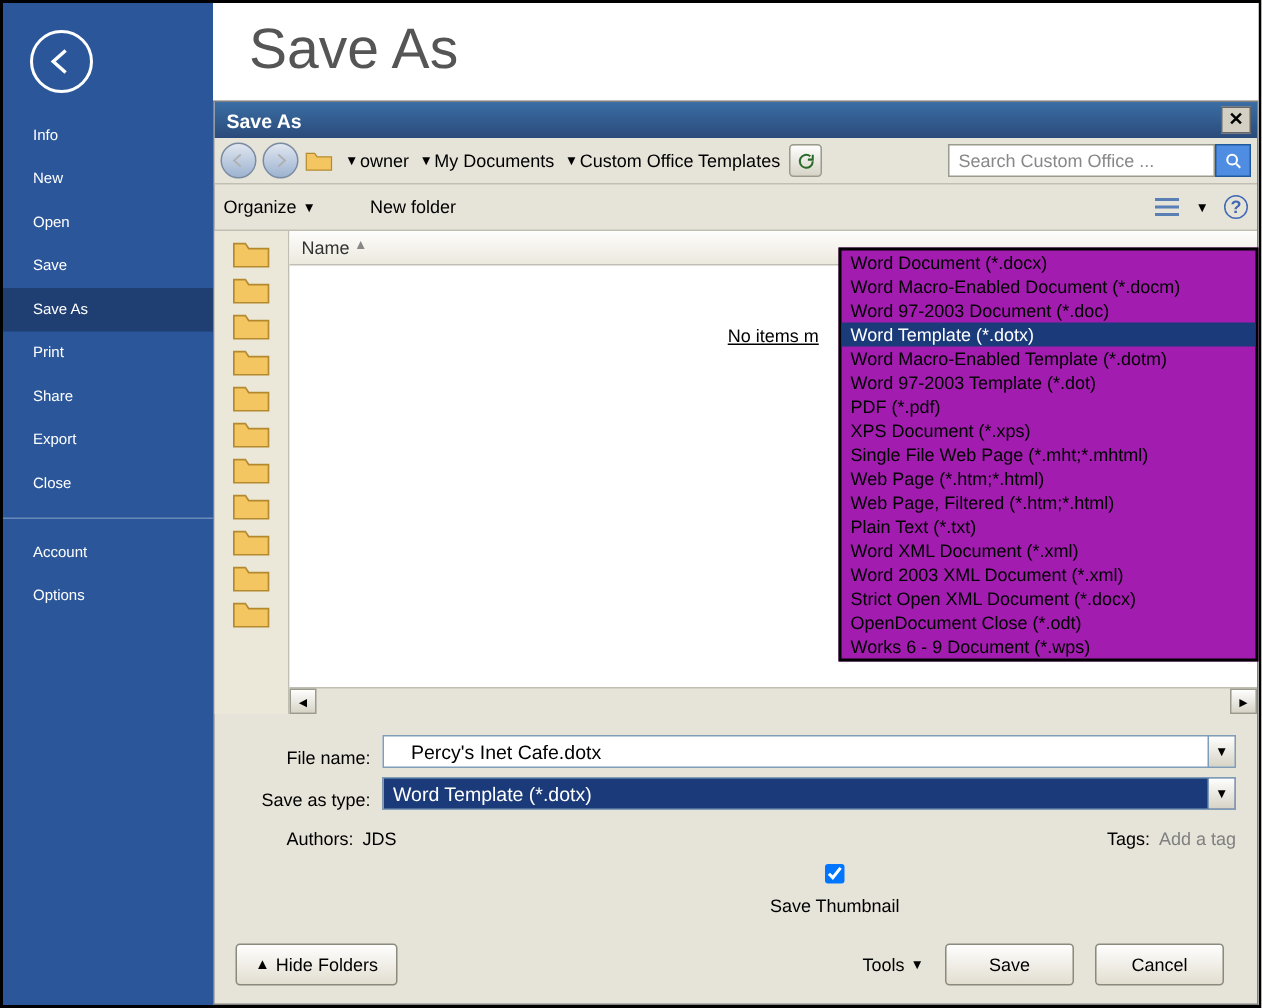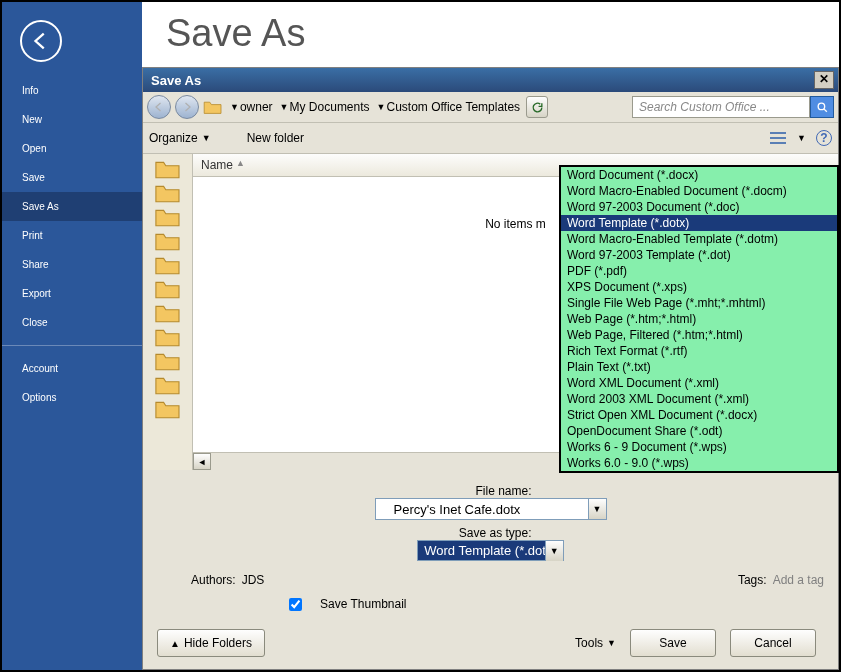--- a/index.html
+++ b/index.html
@@ -19,56 +19,56 @@
 .nav-strip { display: flex; align-items: center; background: #e6e3d8; padding: 3px 4px; gap: 4px; border-bottom: 1px solid #c1bfb3; }
 .circ { width: 24px; height: 24px; border-radius: 50%; background: linear-gradient(#dfe6f0,#9db3d0); border: 1px solid #7a8aa0; display: flex; align-items: center; justify-content: center; cursor: pointer; }
 .circ svg { width: 12px; height: 12px; stroke: #4a5a75; fill: none; stroke-width: 2.5; }
 .circ.disabled svg { stroke: #b0b0b0; }
 .folder-ico { width: 20px; height: 16px; display: inline-block; }
 .breadcrumb { display: flex; align-items: center; font-size: 12px; gap: 2px; }
 .bc-item { display: flex; align-items: center; padding: 1px 2px; cursor: pointer; }
 .bc-caret { font-size: 9px; margin: 0 1px; }
 .refresh { width: 22px; height: 22px; border: 1px solid #9a9a8d; background: linear-gradient(#fefefe,#d7d4c6); border-radius: 3px; display: flex; align-items: center; justify-content: center; cursor: pointer; }
 .search-wrap { margin-left: auto; display: flex; }
-.search-box { width: 178px; height: 22px; border: 1px solid #9a9a8d; font-size: 12px; padding: 0 6px; background: #fff; color: #888; font-style: italic; }
+.search-box { width: 178px; height: 22px; border: 1px solid #9a9a8d; font-size: 12px; padding: 0 6px; background: #fff; color: #888; }
 .search-btn { width: 24px; height: 22px; background: #4f8de2; border: 1px solid #215a9c; display: flex; align-items: center; justify-content: center; cursor: pointer; }
 .toolbar { display: flex; align-items: center; padding: 6px 6px; font-size: 12px; gap: 36px; border-bottom: 1px solid #c1bfb3; }
 .tb-item { cursor: pointer; display: flex; align-items: center; gap: 4px; }
 .tb-right { margin-left: auto; display: flex; align-items: center; gap: 10px; }
 .view-ico, .help-ico { width: 18px; height: 18px; display: flex; align-items: center; justify-content: center; border: 1px solid transparent; cursor: pointer; }
 .help-ico { border: 1px solid #4169b5; border-radius: 50%; color: #4169b5; font-size: 12px; font-weight: bold; width: 16px; height: 16px; }
 .body-area { flex: 1; display: flex; min-height: 0; position: relative; background: #e6e3d8; }
 .tree { width: 50px; background: #ece8d9; border-right: 1px solid #c1bfb3; overflow: hidden; padding-top: 2px; }
 .tree-ico { width: 28px; height: 22px; margin: 2px auto; display: block; }
 .list-area { flex: 1; background: #fff; display: flex; flex-direction: column; position: relative; }
 .col-head { display: flex; background: linear-gradient(#fdfdfc,#ece9dd); border-bottom: 1px solid #c1bfb3; font-size: 12px; padding: 4px 8px; color: #333; }
 .col-head .upcaret { font-size: 9px; margin-left: 3px; color: #888; }
-.empty { text-align: center; color: #000; font-size: 12px; padding: 40px 0 0; }
+.empty { text-align: center; color: #000; font-size: 12px; padding: 40px 0 0; text-decoration: underline; }
 .scroll-h { height: 18px; background: #e6e3d8; border-top: 1px solid #c1bfb3; display: flex; }
 .scroll-h .arrow { width: 18px; border: 1px solid #9a9a8d; background: linear-gradient(#fefefe,#d7d4c6); display: flex; align-items: center; justify-content: center; font-size: 9px; }
 .lower { padding: 8px 14px 12px; font-size: 12px; }
-.field-row { display: flex; align-items: center; margin: 6px 0; flex-direction: column; }
+.field-row { display: flex; align-items: flex-end; margin: 6px 0; }
 .field-row .lbl { width: 90px; text-align: right; margin-right: 8px; }
 .combo { flex: 1; display: flex; }
 .combo input { flex: 1; border: 1px solid #7f9db9; padding: 3px 18px; font-size: 13px; height: 22px; }
 .combo .dd { width: 18px; height: 22px; border: 1px solid #7f9db9; border-left: none; background: linear-gradient(#fefefe,#d7d4c6); display: flex; align-items: center; justify-content: center; font-size: 9px; cursor: pointer; }
 .type-sel { flex: 1; height: 22px; background: #1a3a7a; color: #fff; border: 1px solid #7f9db9; padding: 2px 6px; font-size: 13px; display: flex; align-items: center; position: relative; }
 .type-sel .dd2 { position: absolute; right: 0; top: 0; width: 18px; height: 20px; background: linear-gradient(#fefefe,#d7d4c6); border-left: 1px solid #7f9db9; display: flex; align-items: center; justify-content: center; font-size: 9px; color: #000; cursor: pointer; }
 .meta-row { display: flex; padding: 6px 0 0 34px; gap: 30px; align-items: center; }
 .meta-item { display: flex; align-items: flex-end; gap: 6px; font-size: 12px; }
 .meta-item .mlbl { color: #000; }
 .meta-item .mval { color: #000; }
 .meta-item .mhint { color: #808080; }
-.chk-row { padding: 10px 0 0 132px; display: flex; align-items: center; gap: 18px; font-size: 12px; }
+.chk-row { padding: 10px 0 0 132px; display: flex; align-items: center; gap: 8px; font-size: 12px; flex-direction: column; }
 .btn-row { display: flex; align-items: center; padding: 18px 8px 0 0; gap: 14px; }
 .btn { min-width: 86px; height: 28px; border: 1px solid #8a8a7d; background: linear-gradient(#fefefe,#e2ded0); font-size: 12px; cursor: pointer; border-radius: 3px; padding: 0 12px; }
 .hide-folders { display: flex; align-items: center; gap: 4px; }
 .btn-row .spacer { flex: 1; }
 .tools { font-size: 12px; display: flex; align-items: center; gap: 4px; cursor: pointer; }
-.dropdown { position: absolute; top: 165px; right: 2px; width: 280px; background: #86efac; border: 2px solid #000; font-size: 12px; z-index: 50; }
+.dropdown { position: absolute; top: 165px; right: 2px; width: 280px; background: #a21caf; border: 2px solid #000; font-size: 12px; z-index: 50; }
 .dropdown .opt { padding: 1px 6px; cursor: pointer; }
 .dropdown .opt.selected { background: #1a3a7a; color: #fff; }
 </style>
 </head>
 <body>
 
 <div class="frame">
   <div class="sidebar">
     <div class="back-btn">
       <svg viewBox="0 0 24 24">
@@ -280,23 +280,21 @@
         <div class="opt">Word Macro-Enabled Document (*.docm)</div>
         <div class="opt">Word 97-2003 Document (*.doc)</div>
         <div class="opt selected">Word Template (*.dotx)</div>
         <div class="opt">Word Macro-Enabled Template (*.dotm)</div>
         <div class="opt">Word 97-2003 Template (*.dot)</div>
         <div class="opt">PDF (*.pdf)</div>
         <div class="opt">XPS Document (*.xps)</div>
         <div class="opt">Single File Web Page (*.mht;*.mhtml)</div>
         <div class="opt">Web Page (*.htm;*.html)</div>
         <div class="opt">Web Page, Filtered (*.htm;*.html)</div>
-        <div class="opt">Rich Text Format (*.rtf)</div>
         <div class="opt">Plain Text (*.txt)</div>
         <div class="opt">Word XML Document (*.xml)</div>
         <div class="opt">Word 2003 XML Document (*.xml)</div>
         <div class="opt">Strict Open XML Document (*.docx)</div>
-        <div class="opt">OpenDocument Share (*.odt)</div>
+        <div class="opt">OpenDocument Close (*.odt)</div>
         <div class="opt">Works 6 - 9 Document (*.wps)</div>
-        <div class="opt">Works 6.0 - 9.0 (*.wps)</div>
       </div>
   </div>
 </div>
 
 </body></html>

